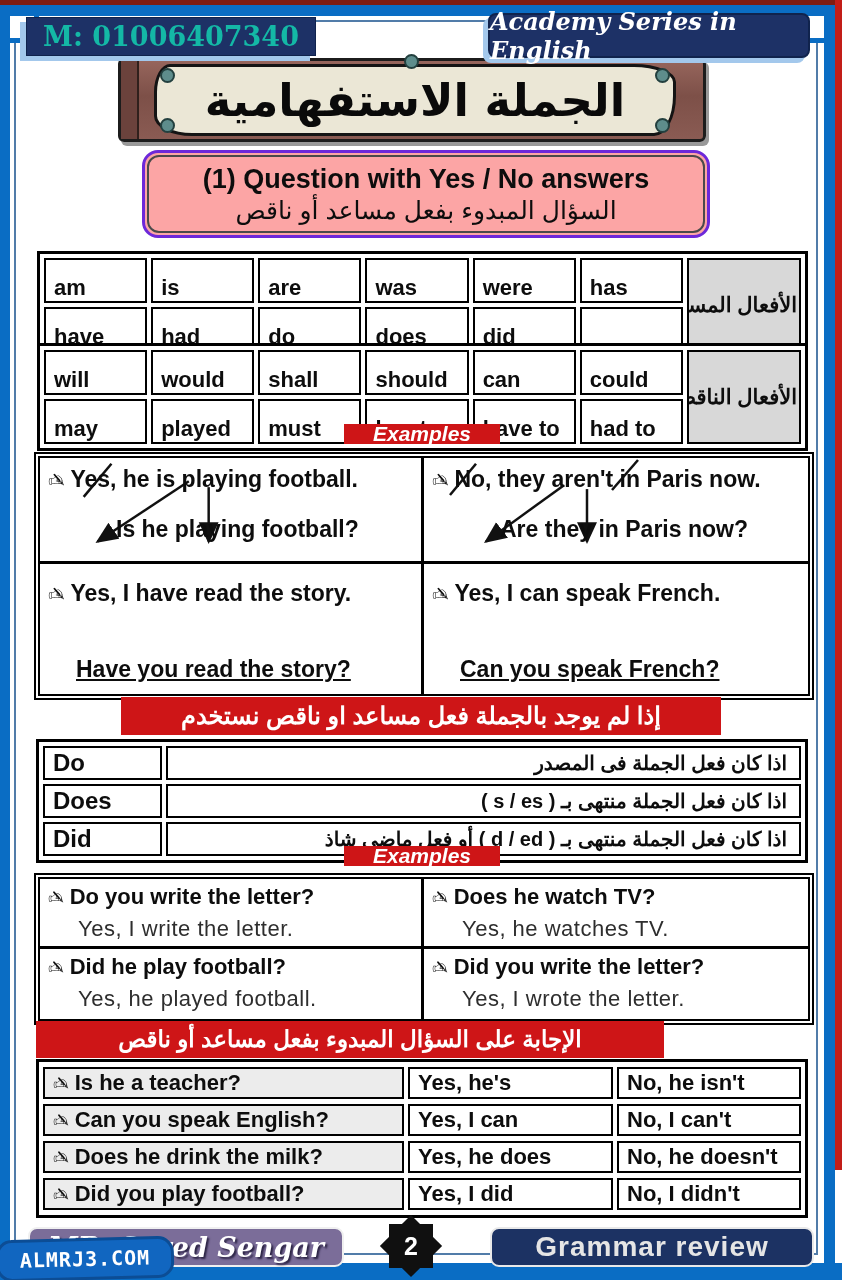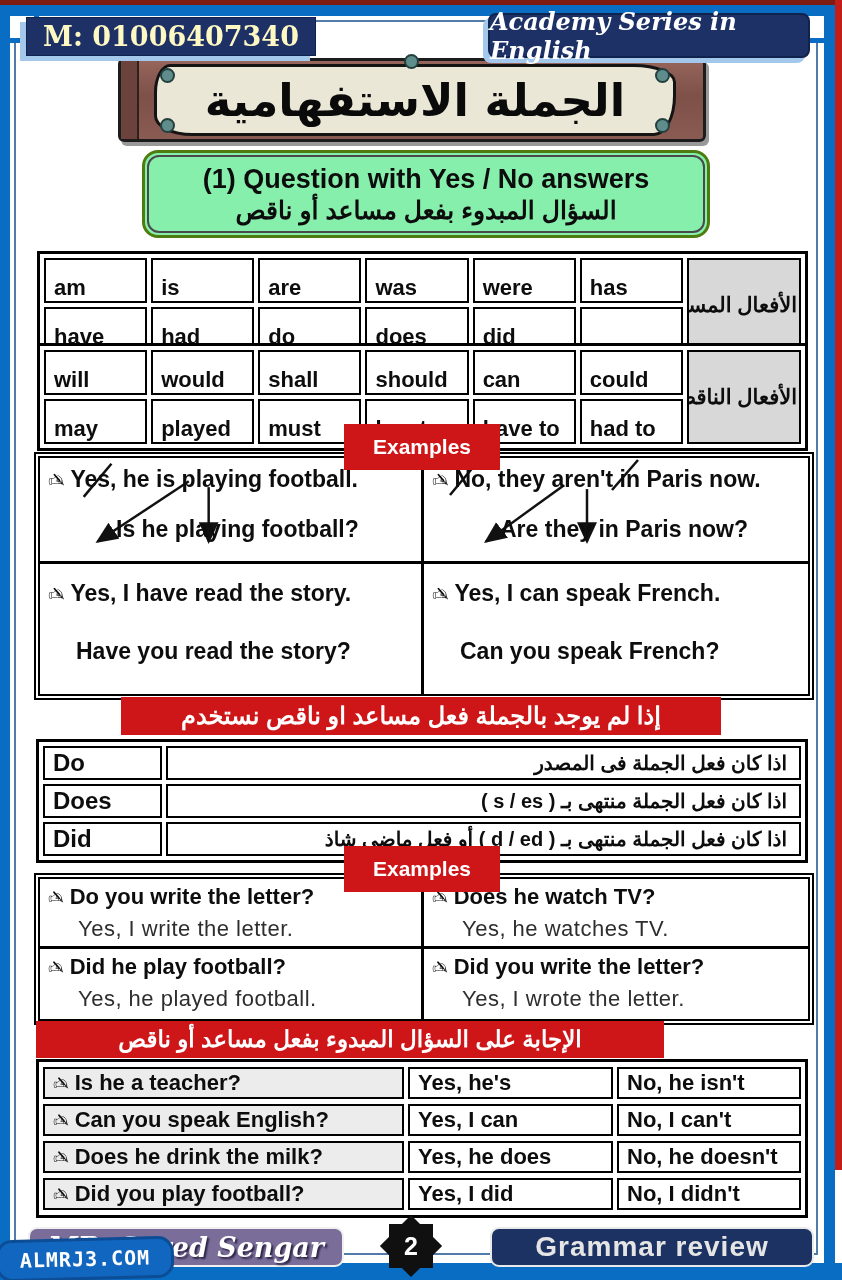--- a/index.html
+++ b/index.html
@@ -14,78 +14,78 @@
   .f-right-red  {position:absolute; top:0; right:0; width:7px; height:1170px; background:#c21d18; z-index:4;}
   .f-bottom-blue{position:absolute; left:0; right:0; bottom:0; height:17px; background:#0a6dc4; z-index:4;}
   .f-inner-line {position:absolute; left:14px; top:20px; right:24px; bottom:25px; border:2px solid #517ca9; z-index:0;}
   .f-step-tl {position:absolute; left:10px; top:16px; width:24px; height:22px; background:#fff;
               border-right:5px solid #0a6dc4; border-bottom:5px solid #0a6dc4; z-index:4;}
   .f-step-tr {position:absolute; right:18px; top:16px; width:24px; height:22px; background:#fff;
               border-left:5px solid #0a6dc4; border-bottom:5px solid #0a6dc4; z-index:4;}
 
   
   .badge-phone {position:absolute; left:26px; top:17px; width:288px; height:37px; background:#1d3166;
-                border:1px solid #10234d; box-shadow:-6px 5px 0 #a3c8ec; color:#fef9c3; z-index:5;
+                border:1px solid #10234d; box-shadow:-6px 5px 0 #a3c8ec; color:#14b8a6; z-index:5;
                 font:bold 27px "DejaVu Serif", serif; display:flex; align-items:center; justify-content:center;}
   .badge-brand {position:absolute; left:488px; top:13px; width:318px; height:41px; background:#1d3166;
                 border:2px solid #10234d; border-radius:8px; box-shadow:-5px 5px 0 #a3c8ec; color:#fff; z-index:5;
                 font:italic bold 24px "DejaVu Serif", serif; display:flex; align-items:center; justify-content:center;}
 
   
   .sign {position:absolute; left:118px; top:58px; width:588px; height:84px; z-index:2;}
   .sign-board {position:absolute; inset:0; background:linear-gradient(180deg,#96655c,#7d5048 45%,#8a5b53);
                border:3px solid #1c1c1c; border-radius:6px; box-shadow:3px 4px 0 rgba(0,0,0,0.4);}
   .sign-board::before {content:""; position:absolute; left:0; top:0; bottom:0; width:16px;
                background:#6b423c; border-right:2px solid #30201c;}
   .sign-plaque {position:absolute; left:36px; right:30px; top:6px; bottom:6px; background:#ebe7d6;
                border:3px solid #141414; border-radius:16px 42px 22px 38px / 28px 18px 40px 20px;
                display:flex; align-items:center; justify-content:center;}
   .sign-title {font-weight:bold; font-size:45px; line-height:1; color:#0a0a0a; font-family:"DejaVu Sans", sans-serif;text-align:center;}
   .screw {position:absolute; width:11px; height:11px; background:#5e8d8c; border:2px solid #23403f; border-radius:50%;}
 
   
-  .lesson-box {position:absolute; left:142px; top:150px; width:562px; height:82px; background:#86efac;
-               border:3px solid #4d7c0f; border-radius:16px; z-index:2;
+  .lesson-box {position:absolute; left:142px; top:150px; width:562px; height:82px; background:#fca5a5;
+               border:3px solid #6d28d9; border-radius:16px; z-index:2;
                display:flex; flex-direction:column; align-items:center; justify-content:center;}
   .lesson-box::before {content:""; position:absolute; inset:2px; border:2px solid #4a4a4a; border-radius:12px; pointer-events:none;}
   .lesson-en {font-weight:bold; font-size:27px;}
-  .lesson-ar {font-weight:bold; font-size:25px; margin-top:1px;}
+  .lesson-ar {font-weight:normal; font-size:25px; margin-top:1px;}
 
   
   .verbs-table {position:absolute; left:37px; width:771px; height:82px; border-collapse:separate;
                 border-spacing:4px; border:3px solid #000; background:#fff; table-layout:fixed; z-index:2;}
   #aux-table   {top:251px;}
   #modal-table {top:343px;}
   .verbs-table td {border:2px solid #000; background:#fff; font-weight:bold; font-size:22px;
                    padding:15px 2px 0 8px; vertical-align:middle; white-space:nowrap; overflow:hidden;}
   .verbs-table td.label-cell {width:106px; background:#d8d8d8; text-align:center; padding:0 2px;
                    font-size:21px; line-height:1.15;}
 
   
   .banner-red {background:#ce1517; color:#fff; font-weight:bold; display:flex; align-items:center;
                justify-content:center; z-index:3;}
-  .banner-sm  {position:absolute; left:344px; width:156px; height:46px; font-size:21px;}
+  .banner-sm  {position:absolute; left:344px; width:156px; height:20px; font-size:21px;font-style:italic;}
   #ex-banner-1 {top:424px;}
   #ex-banner-2 {top:846px;}
   #rule-banner   {position:absolute; left:121px; top:697px; width:600px; height:38px; font-size:24px;}
   #answer-banner {position:absolute; left:36px; top:1021px; width:628px; height:37px; font-size:23px;}
 
   
   .ex-table {position:absolute; left:38px; width:768px; background:#fff; border:2px solid #000;
              outline:2px solid #000; outline-offset:2px; display:grid; grid-template-columns:1fr 1fr; z-index:2;}
   #ex-table-1 {top:456px; height:236px; grid-template-rows:106px 1fr;}
   #ex-table-2 {top:877px; height:140px; grid-template-rows:1fr 1fr;}
   .ex-cell {position:relative; border-right:3px solid #000; border-bottom:3px solid #000; overflow:hidden;}
   .ex-cell:nth-child(2n) {border-right:none;}
   .ex-cell:nth-last-child(-n+2) {border-bottom:none;}
   .ex1-a {position:absolute; top:8px; left:8px; font-weight:bold; font-size:23px; white-space:nowrap;}
   .ex1-q {position:absolute; left:36px; font-weight:bold; font-size:23px; white-space:nowrap;}
   .r1 .ex1-q {top:58px;margin-left:40px;}
   .r2 .ex1-a {top:16px;}
-  .r2 .ex1-q {top:74px;}
+  .r2 .ex1-q {top:92px;text-decoration:underline;}
   .arrows {position:absolute; inset:0; width:100%; height:100%; pointer-events:none;}
   .ex2-q {position:absolute; top:5px; left:8px; font-weight:bold; font-size:22px; white-space:nowrap;}
   .ex2-a {position:absolute; top:37px; left:38px; font-size:22px; color:#2e2e2e; letter-spacing:0.5px; white-space:nowrap;}
 
   .hand {display:inline-block; transform:scaleX(-1); font-size:0.85em; margin-right:6px;
          font-family:"DejaVu Sans", sans-serif; font-weight:normal;}
 
   
   .do-table {position:absolute; left:36px; top:739px; width:772px; height:101px; border-collapse:separate;
              border-spacing:4px; border:3px solid #000; background:#fff; table-layout:fixed; z-index:2;}

